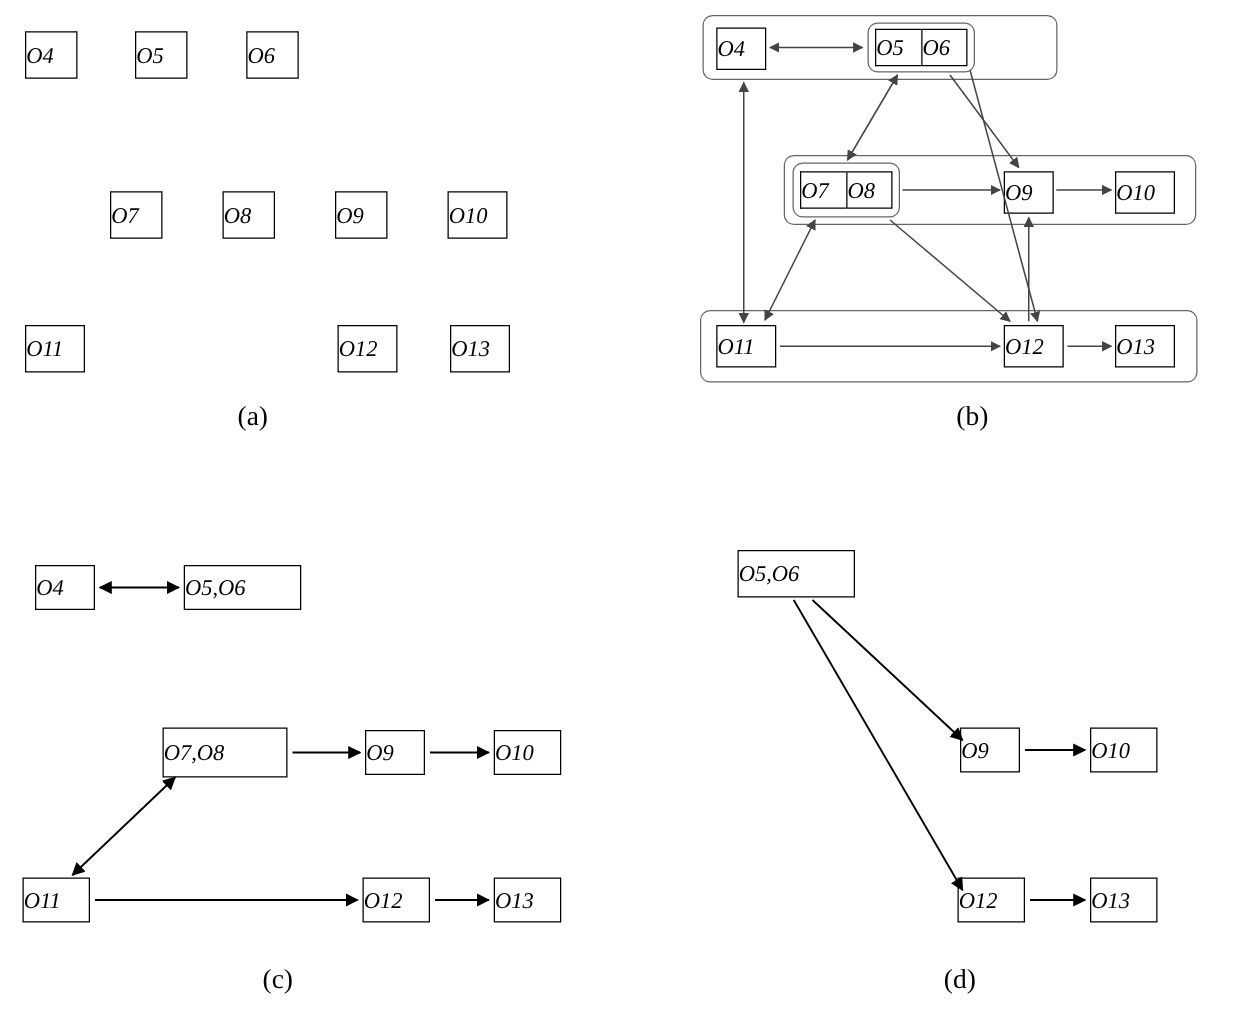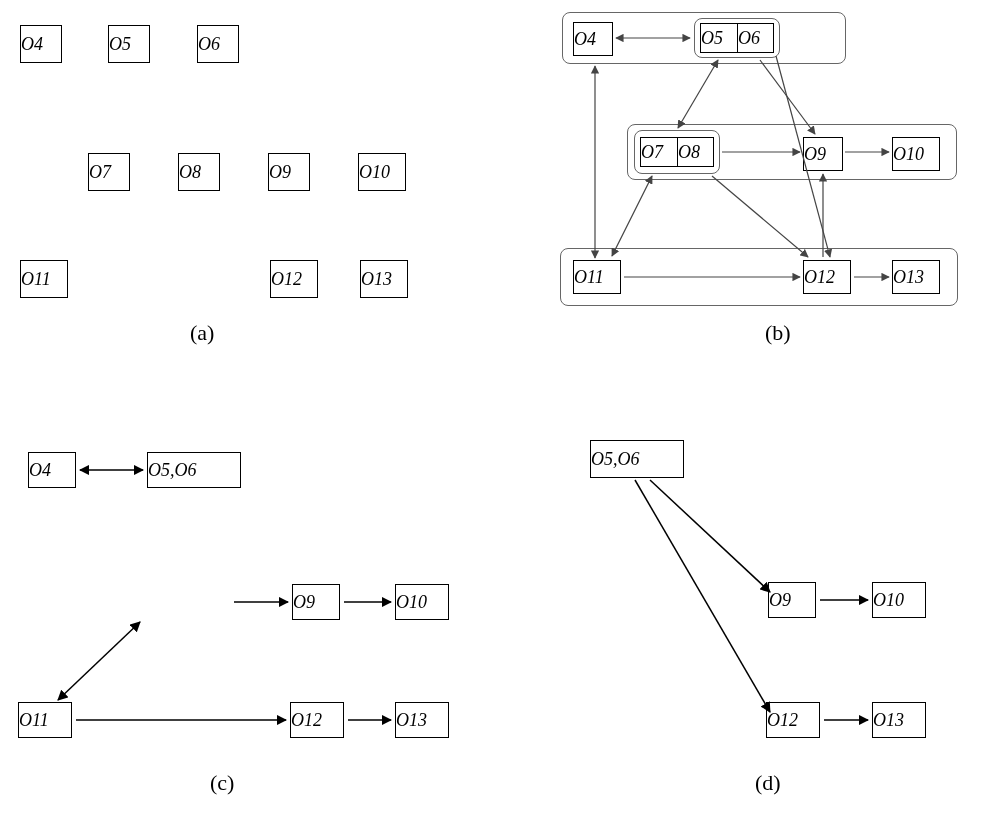--- a/index.html
+++ b/index.html
@@ -171,20 +171,23 @@
 </div>
 
 <div class="panel" style="left:0;top:420px;width:500px;height:400px;">
   <div class="node" style="left:28px;top:32px;width:48px;height:36px;">
       <span>O4</span>
     </div>
   <div class="node" style="left:147px;top:32px;width:94px;height:36px;">
       <span>O5,O6</span>
     </div>
 
+  <div class="node" style="left:130px;top:162px;width:100px;height:40px;">
+      <span>O7,O8</span>
+    </div>
   <div class="node" style="left:292px;top:164px;width:48px;height:36px;">
       <span>O9</span>
     </div>
   <div class="node" style="left:395px;top:164px;width:54px;height:36px;">
       <span>O10</span>
     </div>
 
   <div class="node" style="left:18px;top:282px;width:54px;height:36px;">
       <span>O11</span>
     </div>

